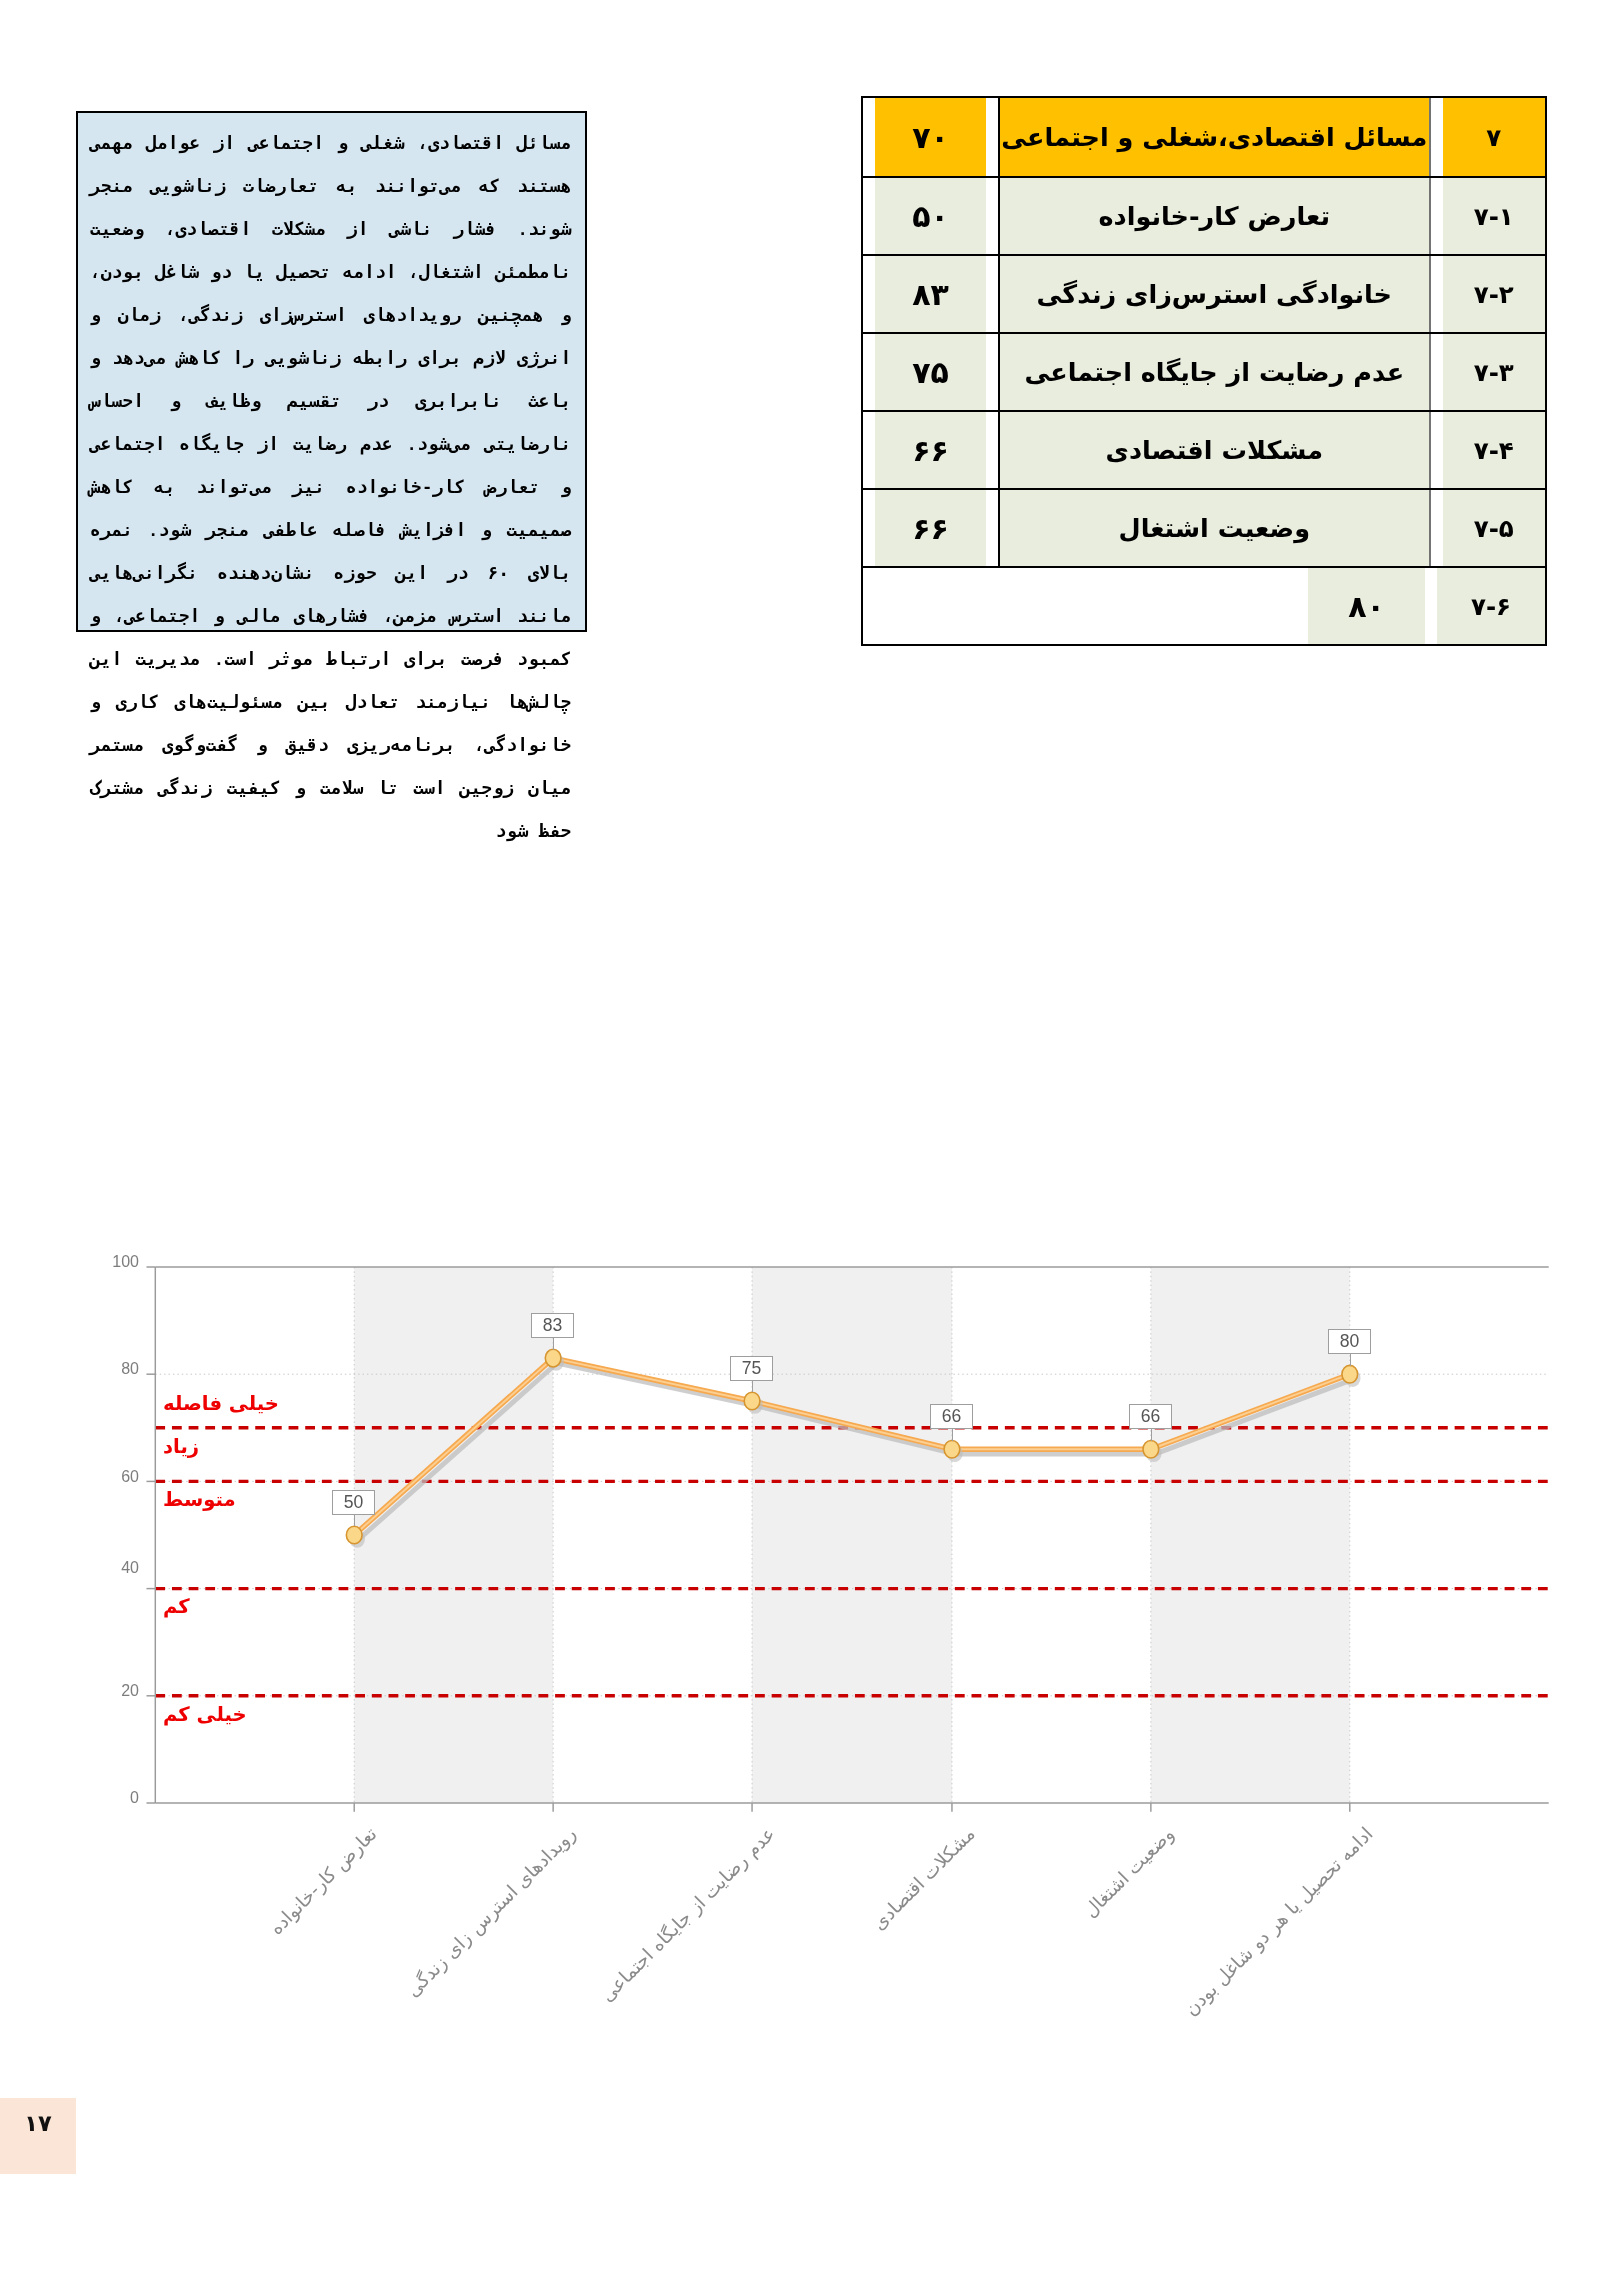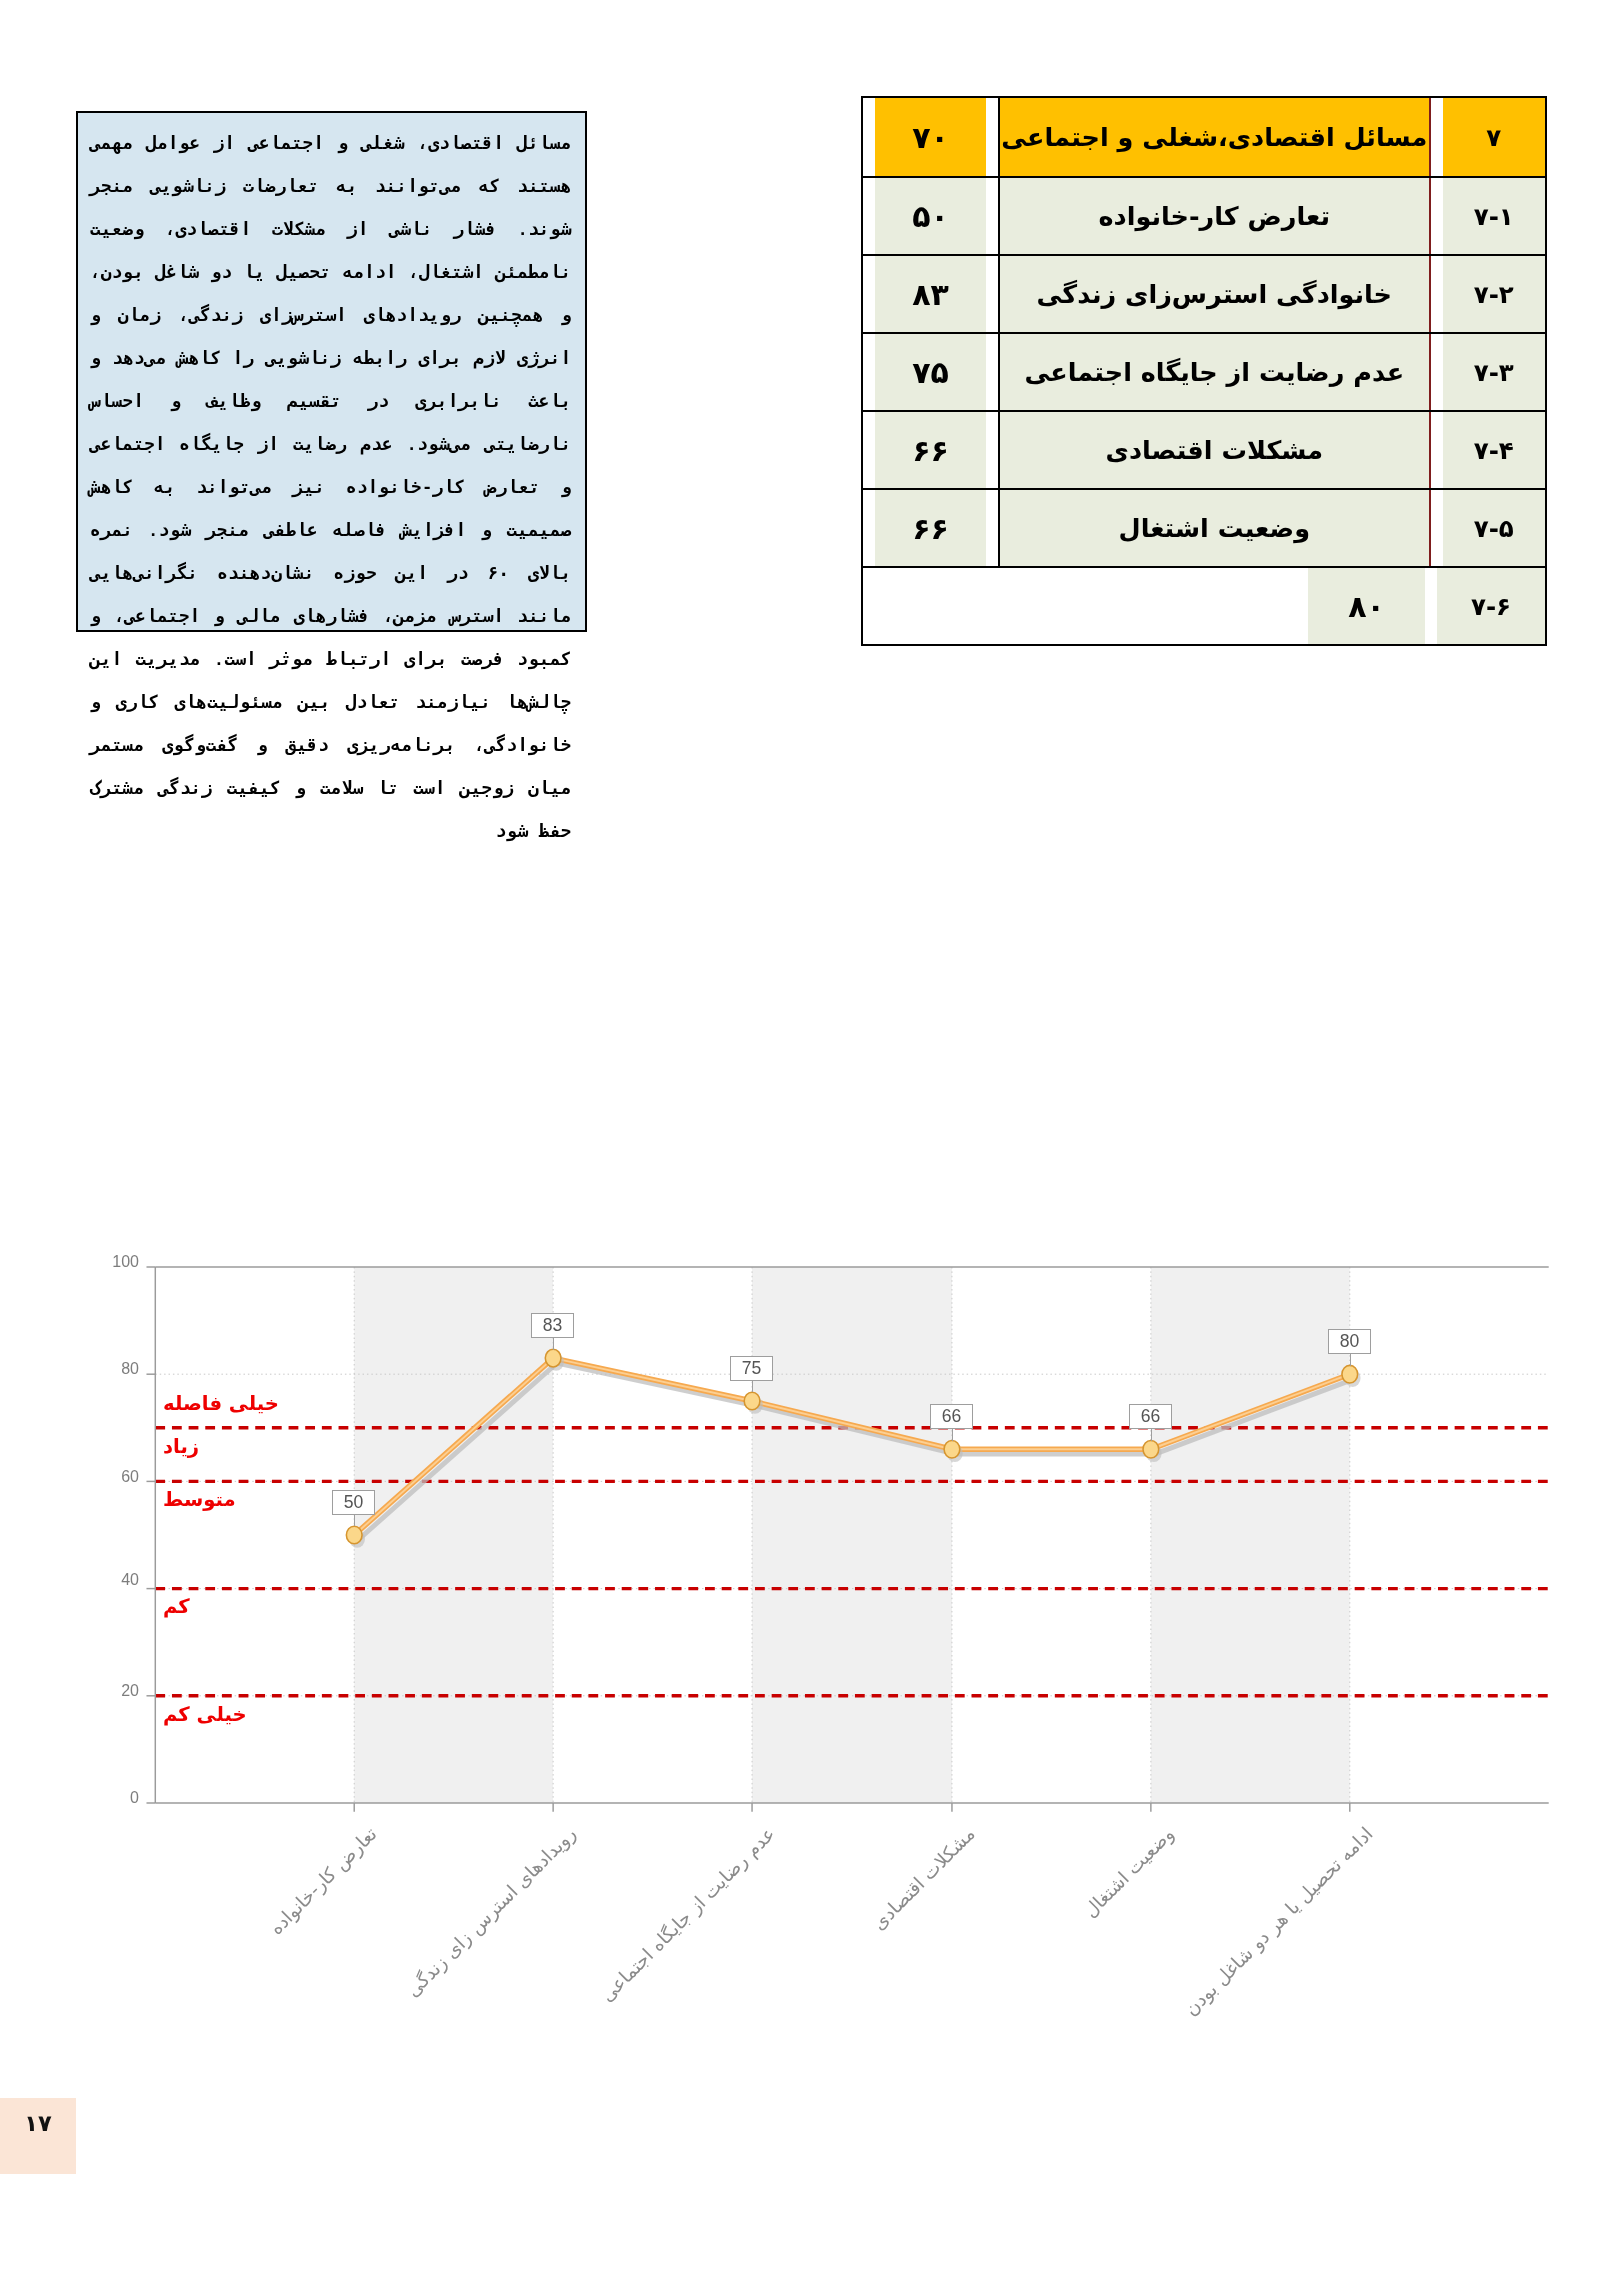--- a/index.html
+++ b/index.html
@@ -20,21 +20,21 @@
   
   .scores-table{
     position:absolute;left:861px;top:96px;width:686px;box-sizing:border-box;
     direction:rtl;border:2.9px solid #000;
   }
   .trow{display:flex;direction:rtl;height:78px;box-sizing:border-box;}
   .trow + .trow{border-top:2px solid #000;}
   .tcell{display:flex;align-items:center;justify-content:center;box-sizing:border-box;
     color:#000;font-weight:bold;background:#e9edde;margin-left:12px;}
   .tcell.id{width:108px;font-size:24.5px;}
-  .tcell.label{width:456px;border-left:2px solid #000;border-right:2px solid #7f1d1d;font-size:25.5px;}
+  .tcell.label{width:456px;border-left:2px solid #000;border-right:2px solid #737373;font-size:25.5px;}
   .tcell.score{width:117px;font-size:30px;}
   .trow.thead .tcell{background:#ffc000;}
   .id-text{direction:ltr;unicode-bidi:isolate;}
 
   
   .chart-area{position:absolute;left:0;top:1215px;width:1621px;height:882px;}
   .plot-svg{position:absolute;left:155px;top:1267px;overflow:visible;}
   .ytick{
     position:absolute;width:78px;text-align:right;color:#7d7d7d;
     font-family:"Liberation Sans","DejaVu Sans",sans-serif;font-size:16px;
@@ -195,21 +195,21 @@
         <ellipse cx="609" cy="136.75" rx="8" ry="9" fill="#fbd78a" stroke="#d6952f" stroke-width="1.6"></ellipse>
         <ellipse cx="816" cy="189.97999999999996" rx="8" ry="9" fill="#bdbdbd" opacity="0.6"></ellipse>
         <ellipse cx="813" cy="185.97999999999996" rx="8" ry="9" fill="#fbd78a" stroke="#d6952f" stroke-width="1.6"></ellipse>
         <ellipse cx="1019" cy="189.97999999999996" rx="8" ry="9" fill="#bdbdbd" opacity="0.6"></ellipse>
         <ellipse cx="1016" cy="185.97999999999996" rx="8" ry="9" fill="#fbd78a" stroke="#d6952f" stroke-width="1.6"></ellipse>
         <ellipse cx="1222" cy="113.39999999999998" rx="8" ry="9" fill="#bdbdbd" opacity="0.6"></ellipse>
         <ellipse cx="1219" cy="109.39999999999998" rx="8" ry="9" fill="#fbd78a" stroke="#d6952f" stroke-width="1.6"></ellipse>
       </svg>
       <div class="ytick" style="left: 61px; top: 574px;">0</div>
       <div class="ytick" style="left: 61px; top: 467px;">20</div>
-      <div class="ytick" style="left: 61px; top: 356px;">40</div>
+      <div class="ytick" style="left: 61px; top: 344px;">40</div>
       <div class="ytick" style="left: 61px; top: 253px;">60</div>
       <div class="ytick" style="left: 61px; top: 145px;">80</div>
       <div class="ytick" style="left: 61px; top: 38px;">100</div>
       <div class="zone-label" style="left: 163px; top: 177px;">خیلی فاصله</div>
       <div class="zone-label" style="left: 163px; top: 220px;">زیاد</div>
       <div class="zone-label" style="left: 163px; top: 273px;">متوسط</div>
       <div class="zone-label" style="left: 163px; top: 380px;">کم</div>
       <div class="zone-label" style="left: 163px; top: 488px;">خیلی کم</div>
       <div class="dlabel" style="left: 332px; top: 275px;">50</div>
       <div class="dleader" style="left: 354px; top: 299px; height: 11.8px;"></div>

